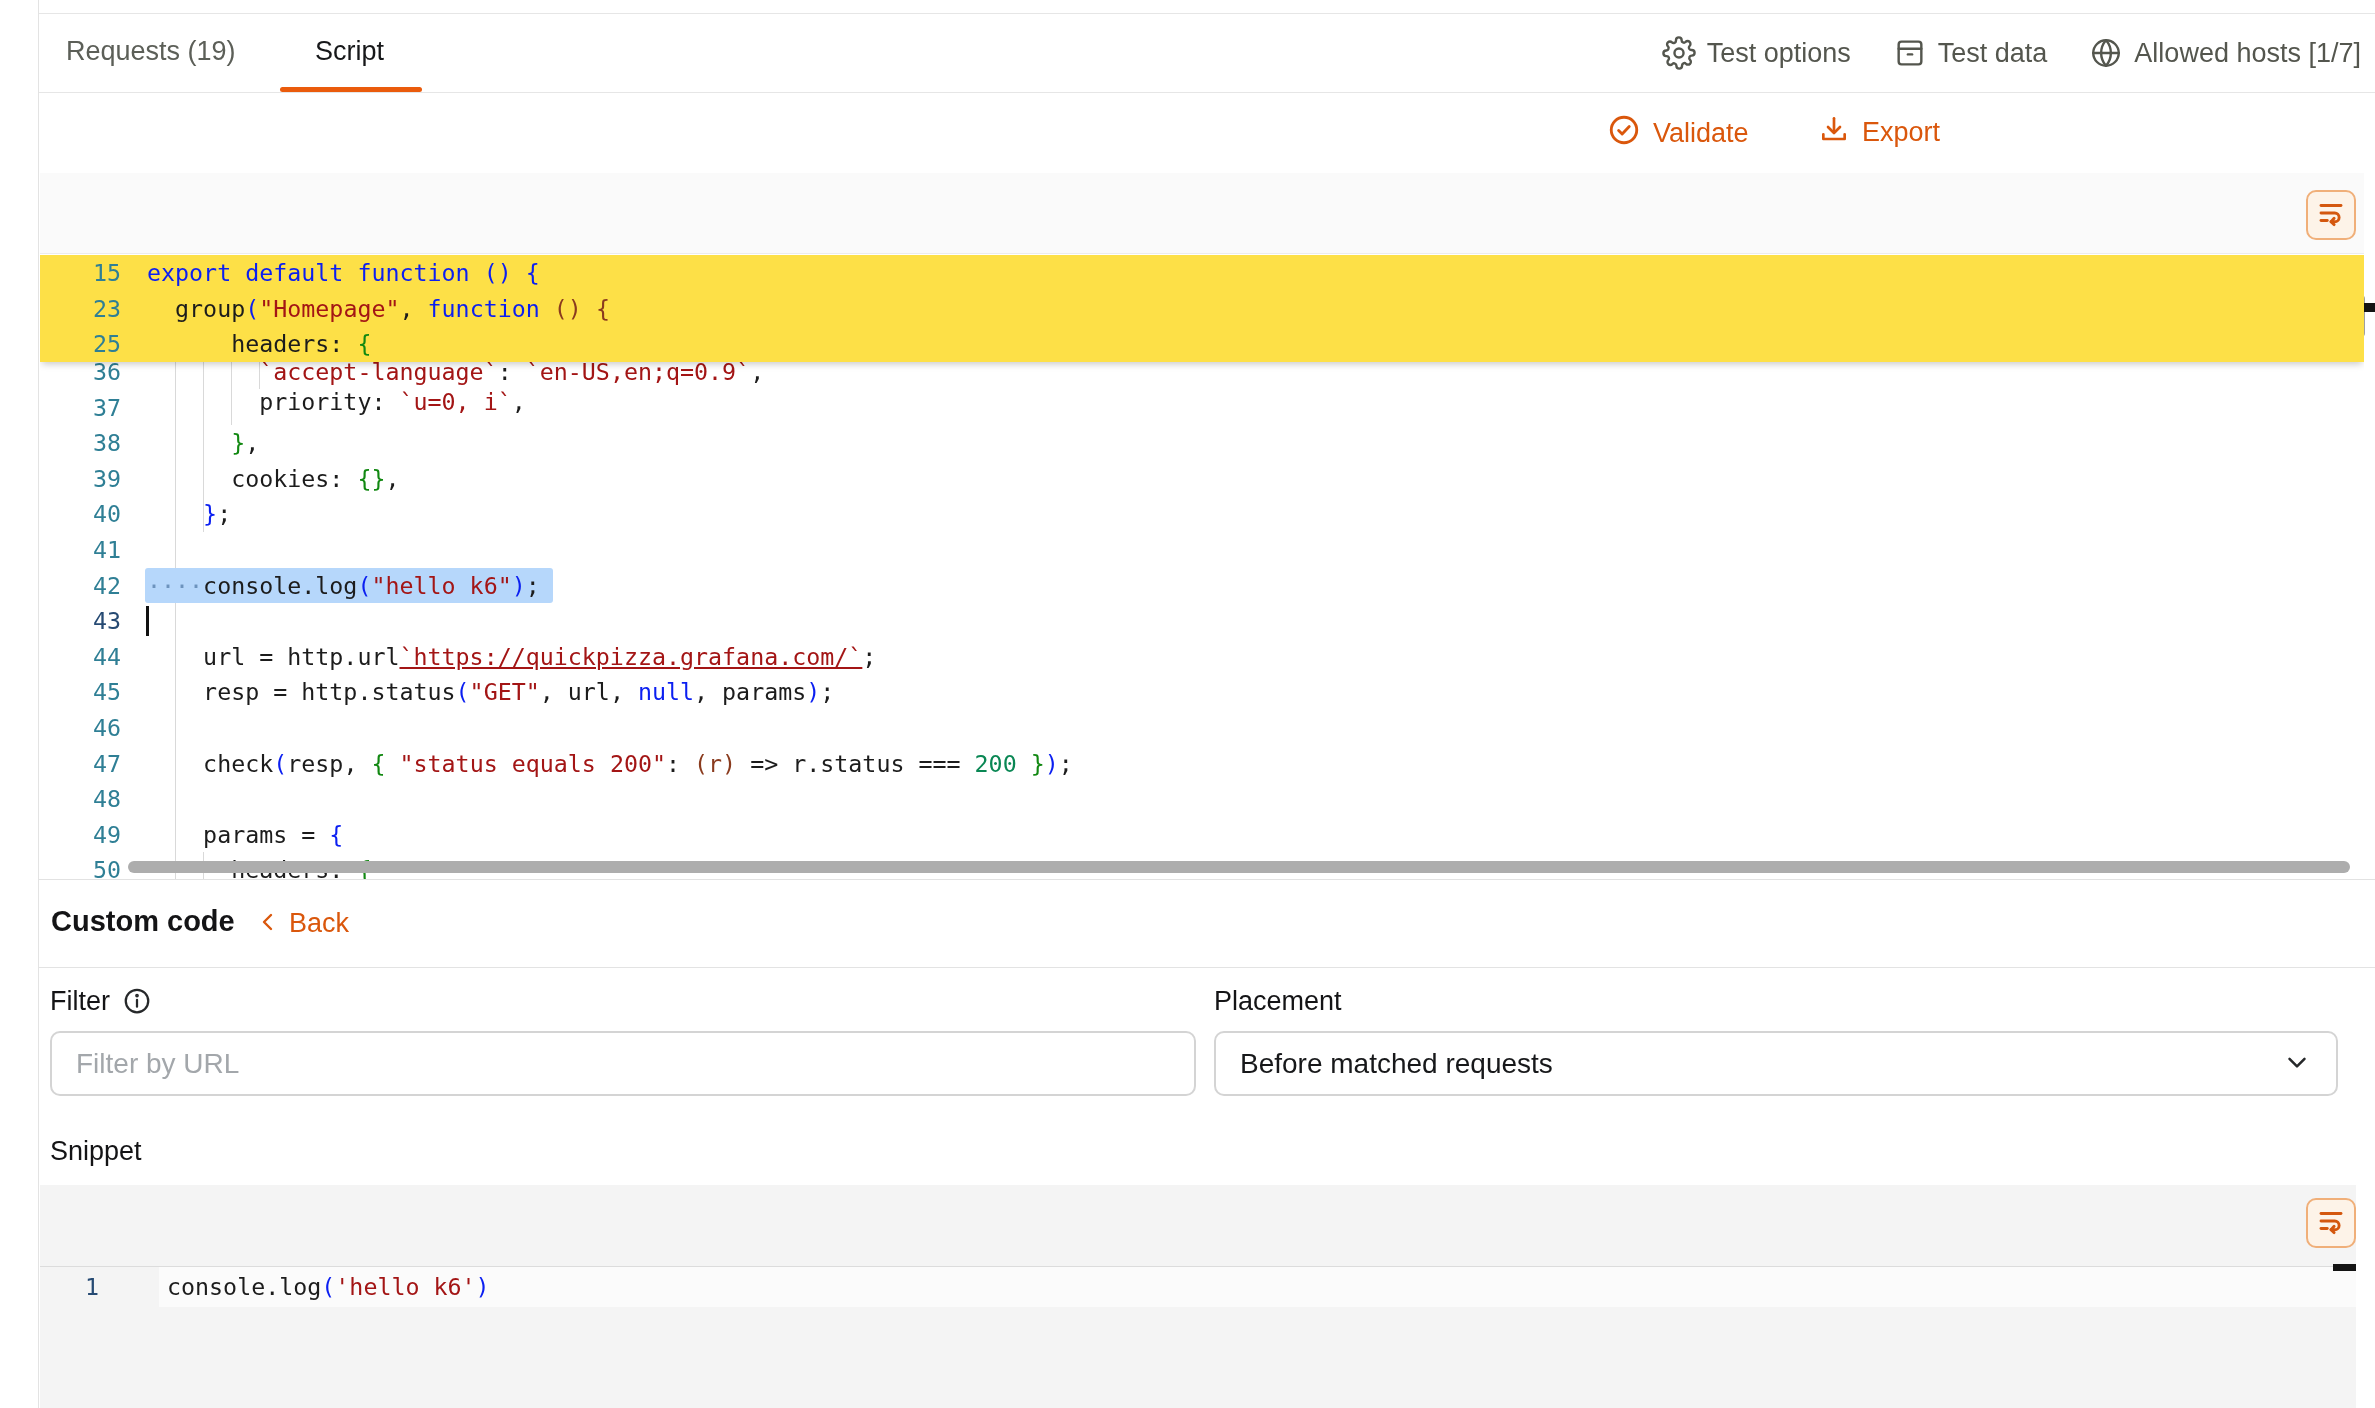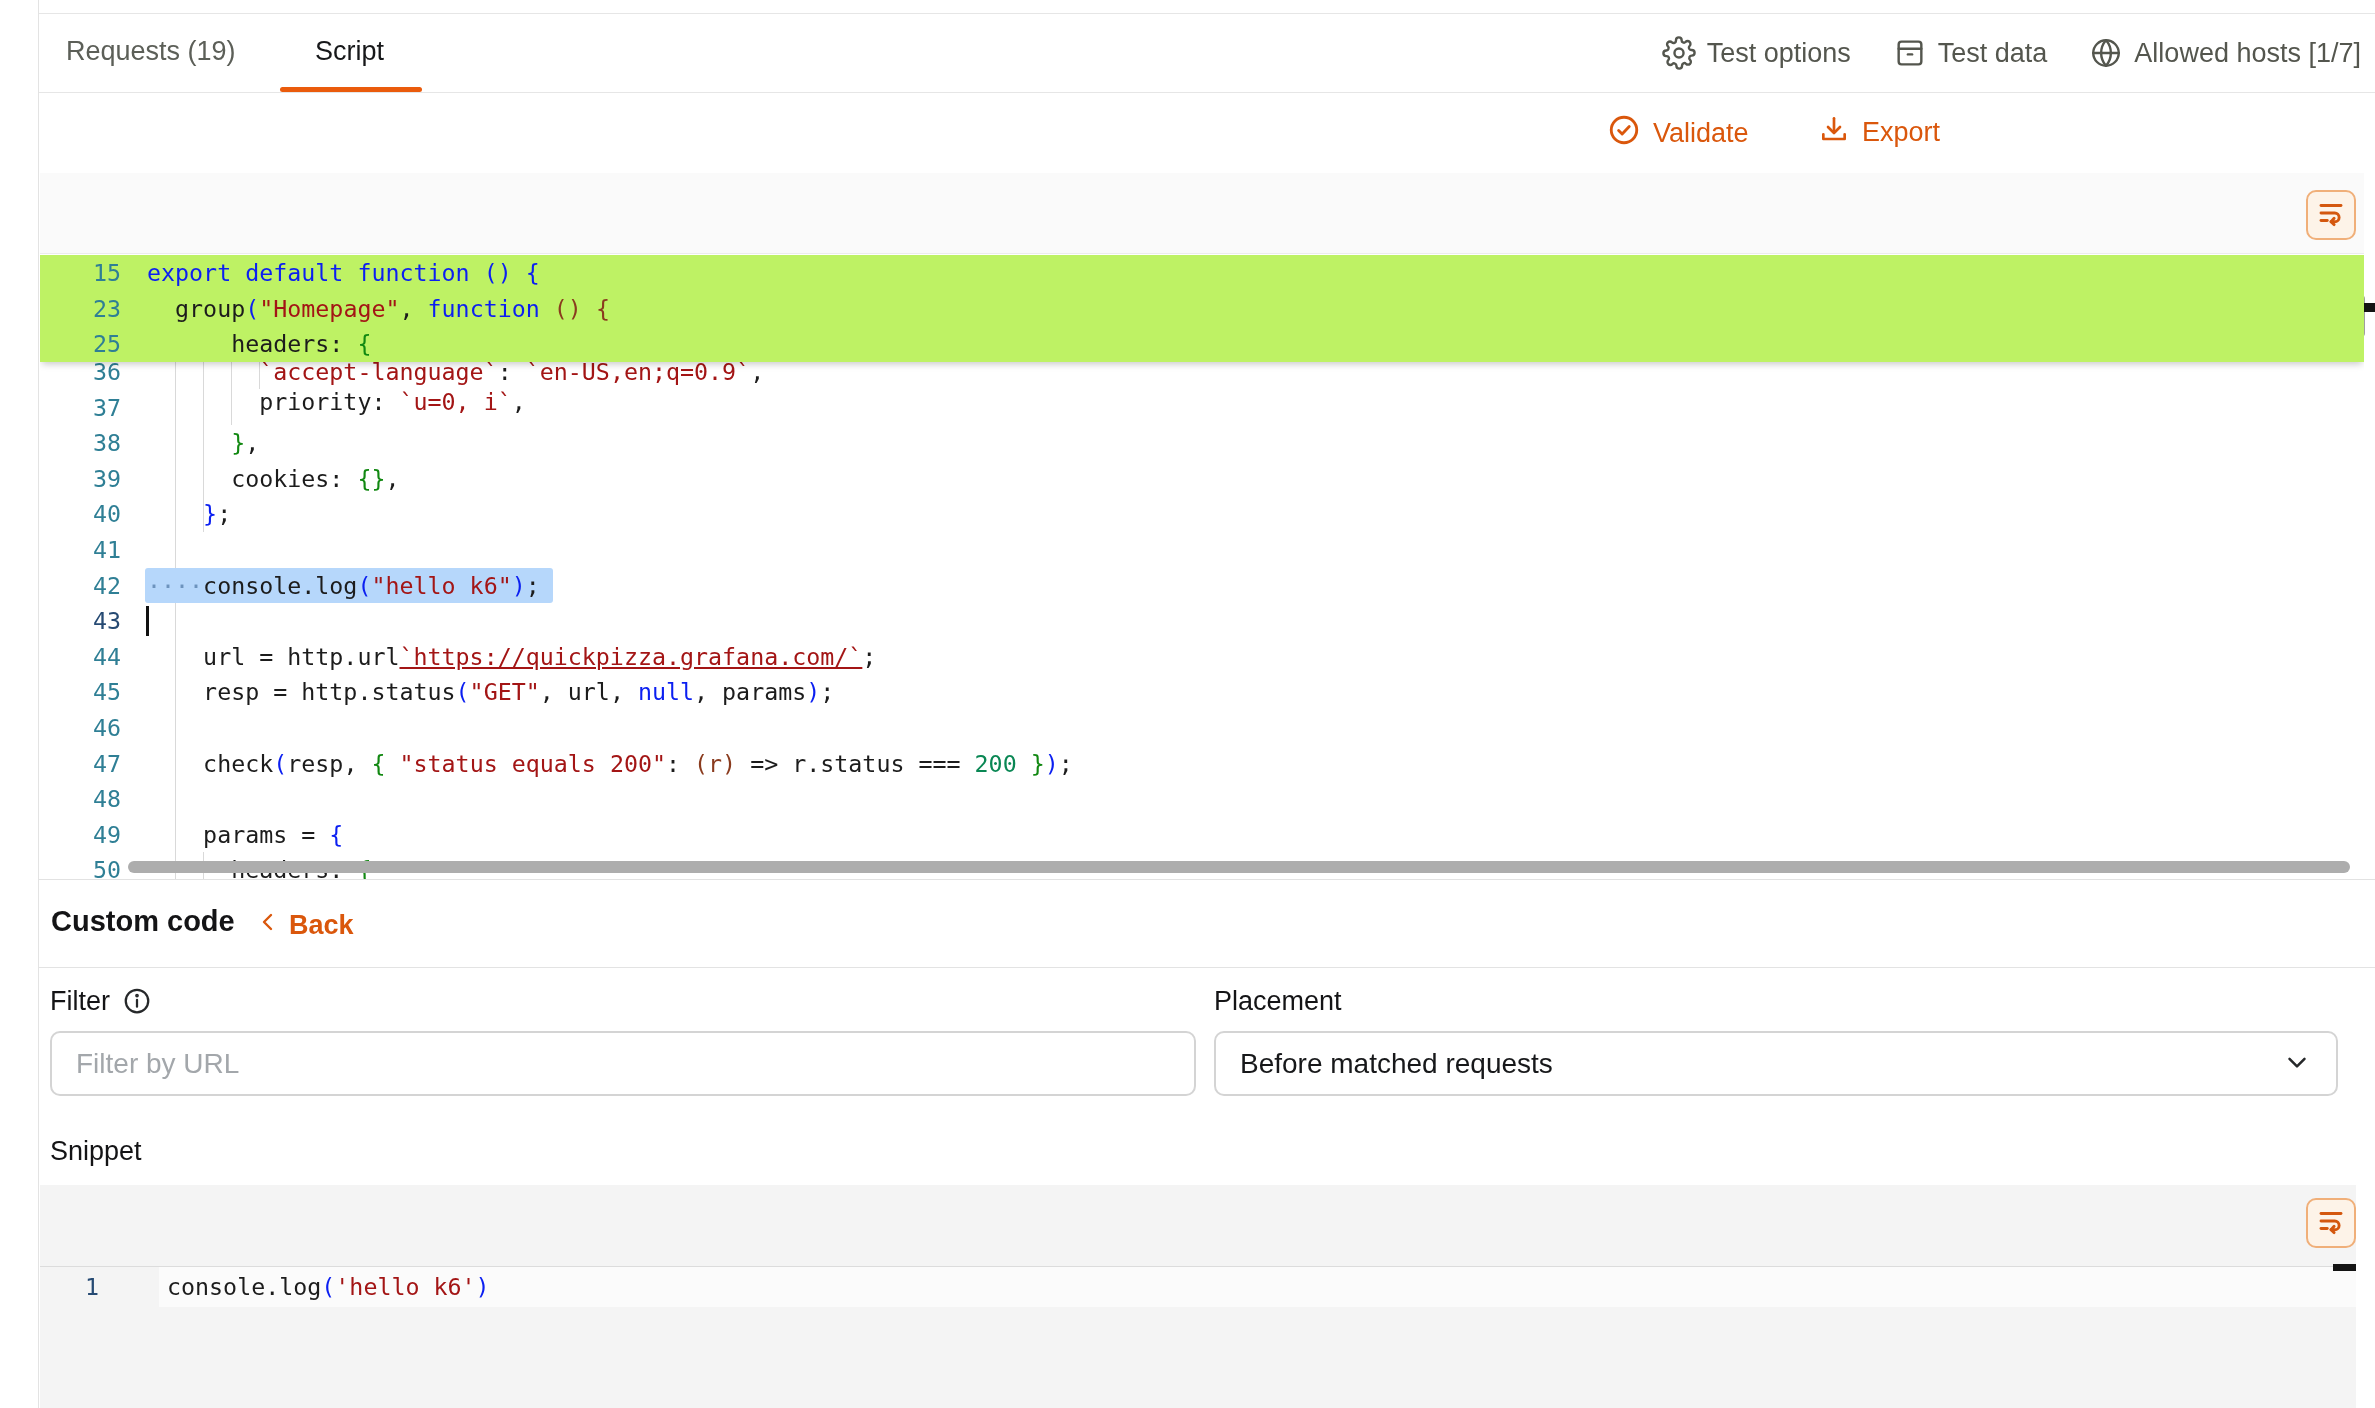--- a/index.html
+++ b/index.html
@@ -40,29 +40,29 @@
   .tk-str { color:#a31515; }
   .tk-lnk { color:#a31515; text-decoration:underline; }
   .tk-pb { color:#0b1ff1; }
   .tk-pg { color:#118811; }
   .tk-pm { color:#8a3b1e; }
   .tk-num { color:#0a8754; }
   .tk-dots { color:#6d93bd; }
   .guide { position:absolute; width:1px; background:#d9d9d9; z-index:1; }
   .sel-rect { position:absolute; left:105px; top:312.6px; width:408px; height:35.6px; background:#b6d7fb; border-radius:3px; z-index:2; }
   .caret { position:absolute; left:106px; top:351px; width:3px; height:30px; background:#111; z-index:4; }
-  .sticky { position:absolute; left:0; top:0; width:100%; height:107px; background:#bef264; z-index:5; box-shadow:0 4px 7px -2px rgba(0,0,0,0.22); }
+  .sticky { position:absolute; left:0; top:0; width:100%; height:107px; background:#fde047; z-index:5; box-shadow:0 4px 7px -2px rgba(0,0,0,0.22); }
   .hscroll { position:absolute; left:88px; top:606px; width:2222px; height:12px; background:#adadad; border-radius:6px; z-index:6; }
   .vthumb { position:absolute; left:2356px; top:295px; width:9px; height:42px; background:#9e9e9e; border-radius:4px; }
   .ruler-dash { position:absolute; background:#141414; }
 
   
   .section-header { position:absolute; left:39px; right:0; top:880px; height:88px; background:#fff; border-bottom:1px solid #e3e3e3; }
   .section-title { position:absolute; left:12px; top:25px; font-size:29px; font-weight:700; color:#141416; }
-  .back-link { position:absolute; left:218px; top:28px; display:flex; align-items:center; gap:8px; color:#da570c; font-size:27px; font-weight:700; cursor:pointer; }
+  .back-link { position:absolute; left:218px; top:28px; display:flex; gap:8px; color:#da570c; font-size:27px; font-weight:400; cursor:pointer; }
   .field-label { position:absolute; top:986px; display:flex; align-items:flex-start; gap:12px; font-size:27px; font-weight:500; color:#141416; }
   .input-box { position:absolute; top:1031px; height:65px; border:2px solid #d4d4d4; border-radius:10px; background:#fff; display:flex; align-items:center; padding:14px 24px; }
   .placeholder { color:#a3a7ab; font-size:28px; }
   .select-value { color:#17181a; font-size:28px; }
   .chev { margin-left:auto; }
   .snippet-label { position:absolute; left:50px; top:1136px; font-size:27px; font-weight:500; color:#141416; }
   .snippet-editor { position:absolute; left:40px; top:1185px; width:2316px; height:223px; background:#f4f4f4; overflow:hidden;
                     font-family:"DejaVu Sans Mono", monospace; font-size:23.3px; }
   .snip-divider { position:absolute; left:0; top:81px; width:100%; height:1px; background:#dcdcdc; }
   .snip-row-bg { position:absolute; left:119px; top:82px; right:0; height:40px; background:#fbfbfb; z-index:0; }

